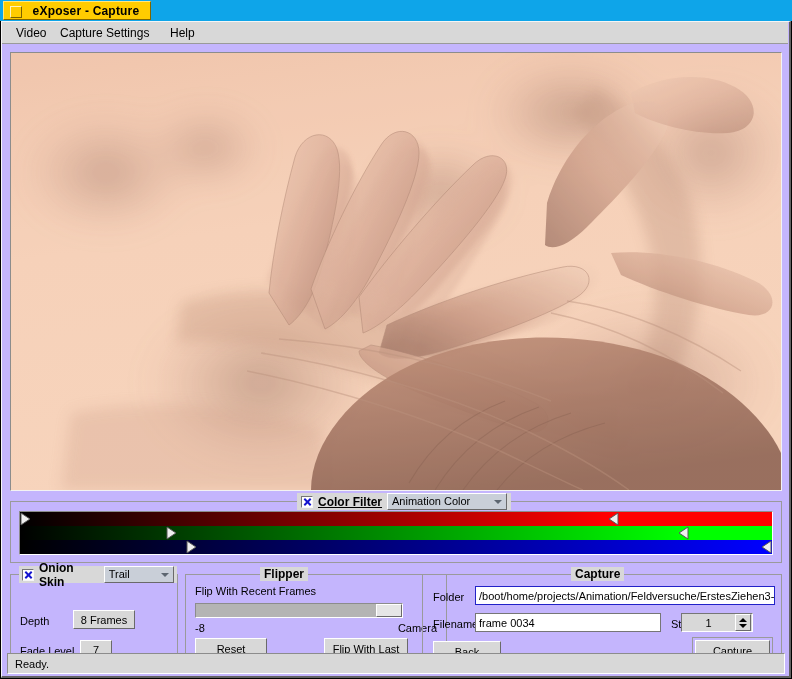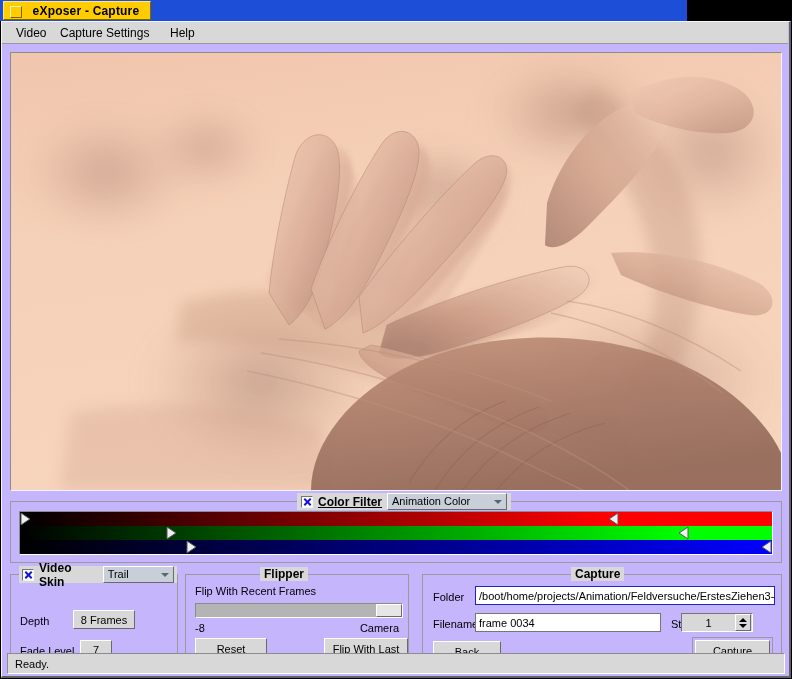--- a/index.html
+++ b/index.html
@@ -5,21 +5,21 @@
   html,body{margin:0;padding:0;}
   body{
     width:792px;height:679px;overflow:hidden;
     background:#000;
     font-family:"Liberation Sans","DejaVu Sans",sans-serif;
     font-size:11px;color:#000;
     -webkit-font-smoothing:none;
   }
   
   #window{position:absolute;left:0;top:0;width:792px;height:679px;background:#000;}
-  #titlebar{position:absolute;left:0;top:0;width:687px;height:21px;background:#1d4ed8;}
+  #titlebar{position:absolute;left:0;top:0;width:792px;height:21px;background:#0ea5e9;}
   #title-tab{
     position:absolute;left:3px;top:1px;width:148px;height:19px;
     background:#ffcc00;
     border-top:1px solid #ffe680;border-left:1px solid #ffe680;
     border-right:1px solid #806600;border-bottom:1px solid #806600;
     box-sizing:border-box;
   }
   #close-widget{
     position:absolute;left:6px;top:4px;width:12px;height:12px;
     background:#ffcc00;
@@ -136,21 +136,21 @@
 
   .field-label{position:absolute;font-size:11px;line-height:13px;}
   .readout{
     position:absolute;height:19px;background:#d8d8d8;
     border-top:1px solid #ffffff;border-left:1px solid #ffffff;
     border-right:1px solid #6a6a6a;border-bottom:1px solid #6a6a6a;
     box-sizing:border-box;display:flex;align-items:center;justify-content:center;
     font-size:11px;
   }
 
-  #flipper-group{left:183px;top:552px;width:224px;height:94px;}
+  #flipper-group{left:183px;top:552px;width:262px;height:94px;}
   #fl-legend{left:74px;}
   #flip-title-label{position:absolute;left:9px;top:10px;font-size:11px;}
   #flip-slider{
     position:absolute;left:9px;top:28px;width:208px;height:15px;
     background:#b4b4b4;
     border-top:1px solid #8c8c8c;border-left:1px solid #8c8c8c;
     border-right:1px solid #ffffff;border-bottom:1px solid #ffffff;
     box-sizing:border-box;
   }
   #flip-thumb{
@@ -396,21 +396,21 @@
               <polygon points="10,1 1,7 10,13" fill="#f0f0f0" stroke="#555" stroke-width="1"></polygon>
             </svg>
         </div>
       </div>
     </div>
 
     <div class="group" id="onion-group">
       <div class="inner-border"></div>
       <div id="os-legend">
         <span class="checkbox checked"></span>
-        <span id="os-label">Video Skin</span>
+        <span id="os-label">Onion Skin</span>
         <span class="dropdown" id="os-dropdown">
           <span class="dd-text">Trail</span>
           <span class="dd-arrow"></span>
         </span>
       </div>
 
       <div class="field-label" style="left:9px;top:40px">Depth</div>
       <div class="readout" style="left:62px;top:35px;width:62px">8 Frames</div>
 
       <div class="field-label" style="left:9px;top:70px">Fade Level</div>

